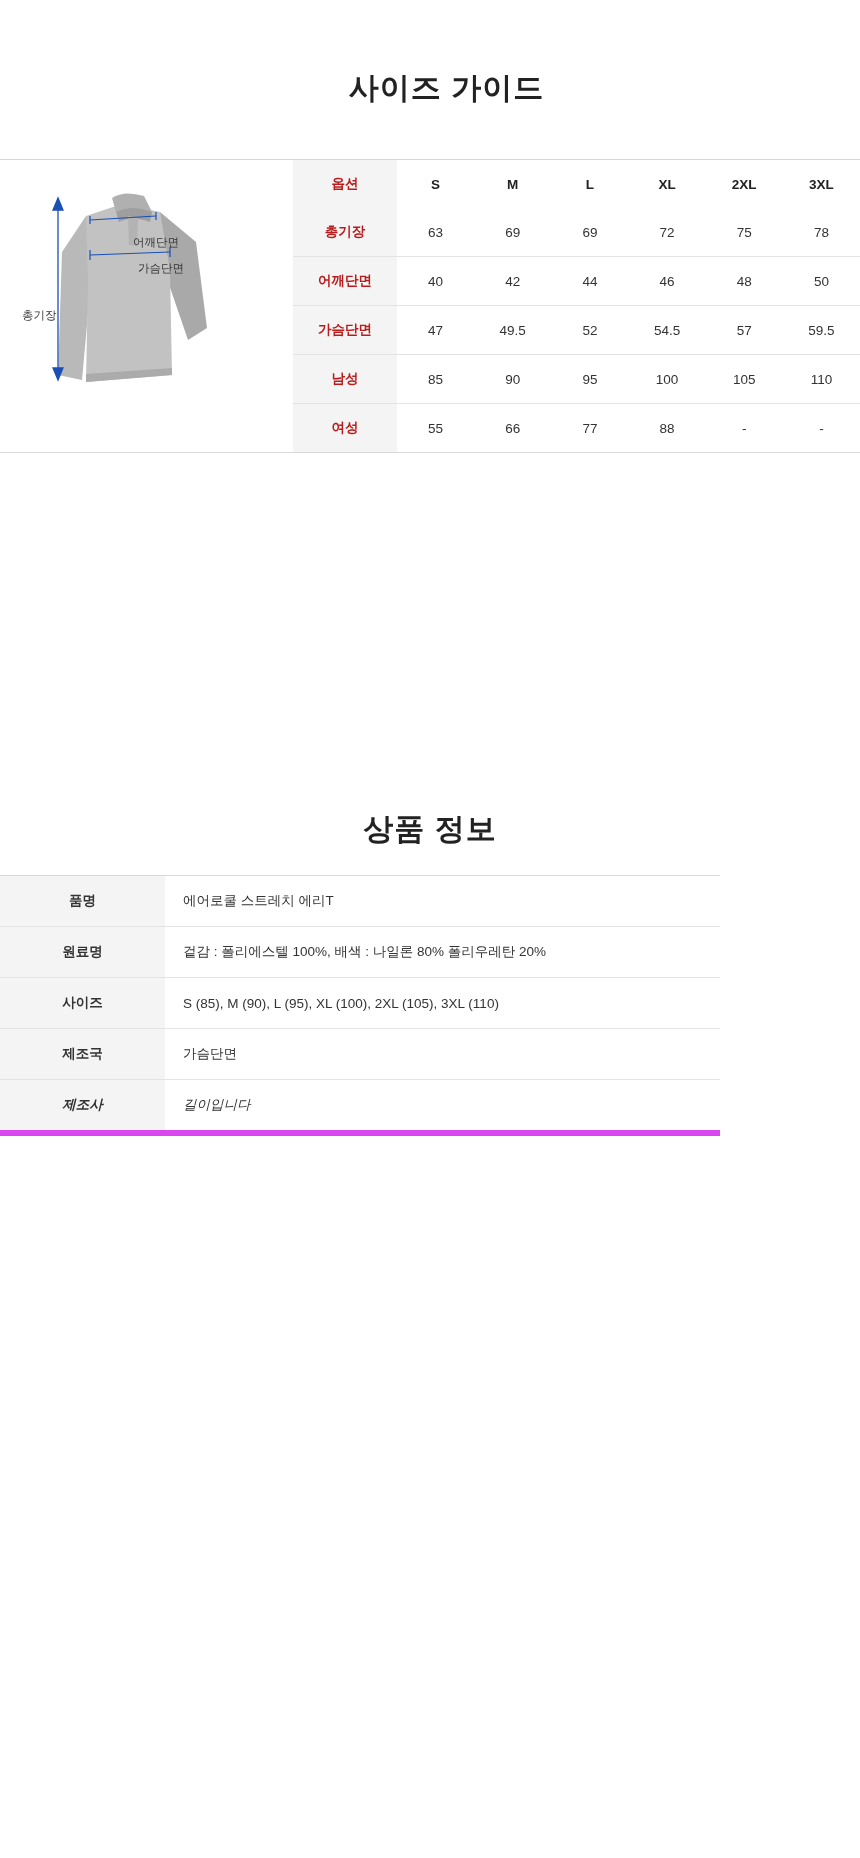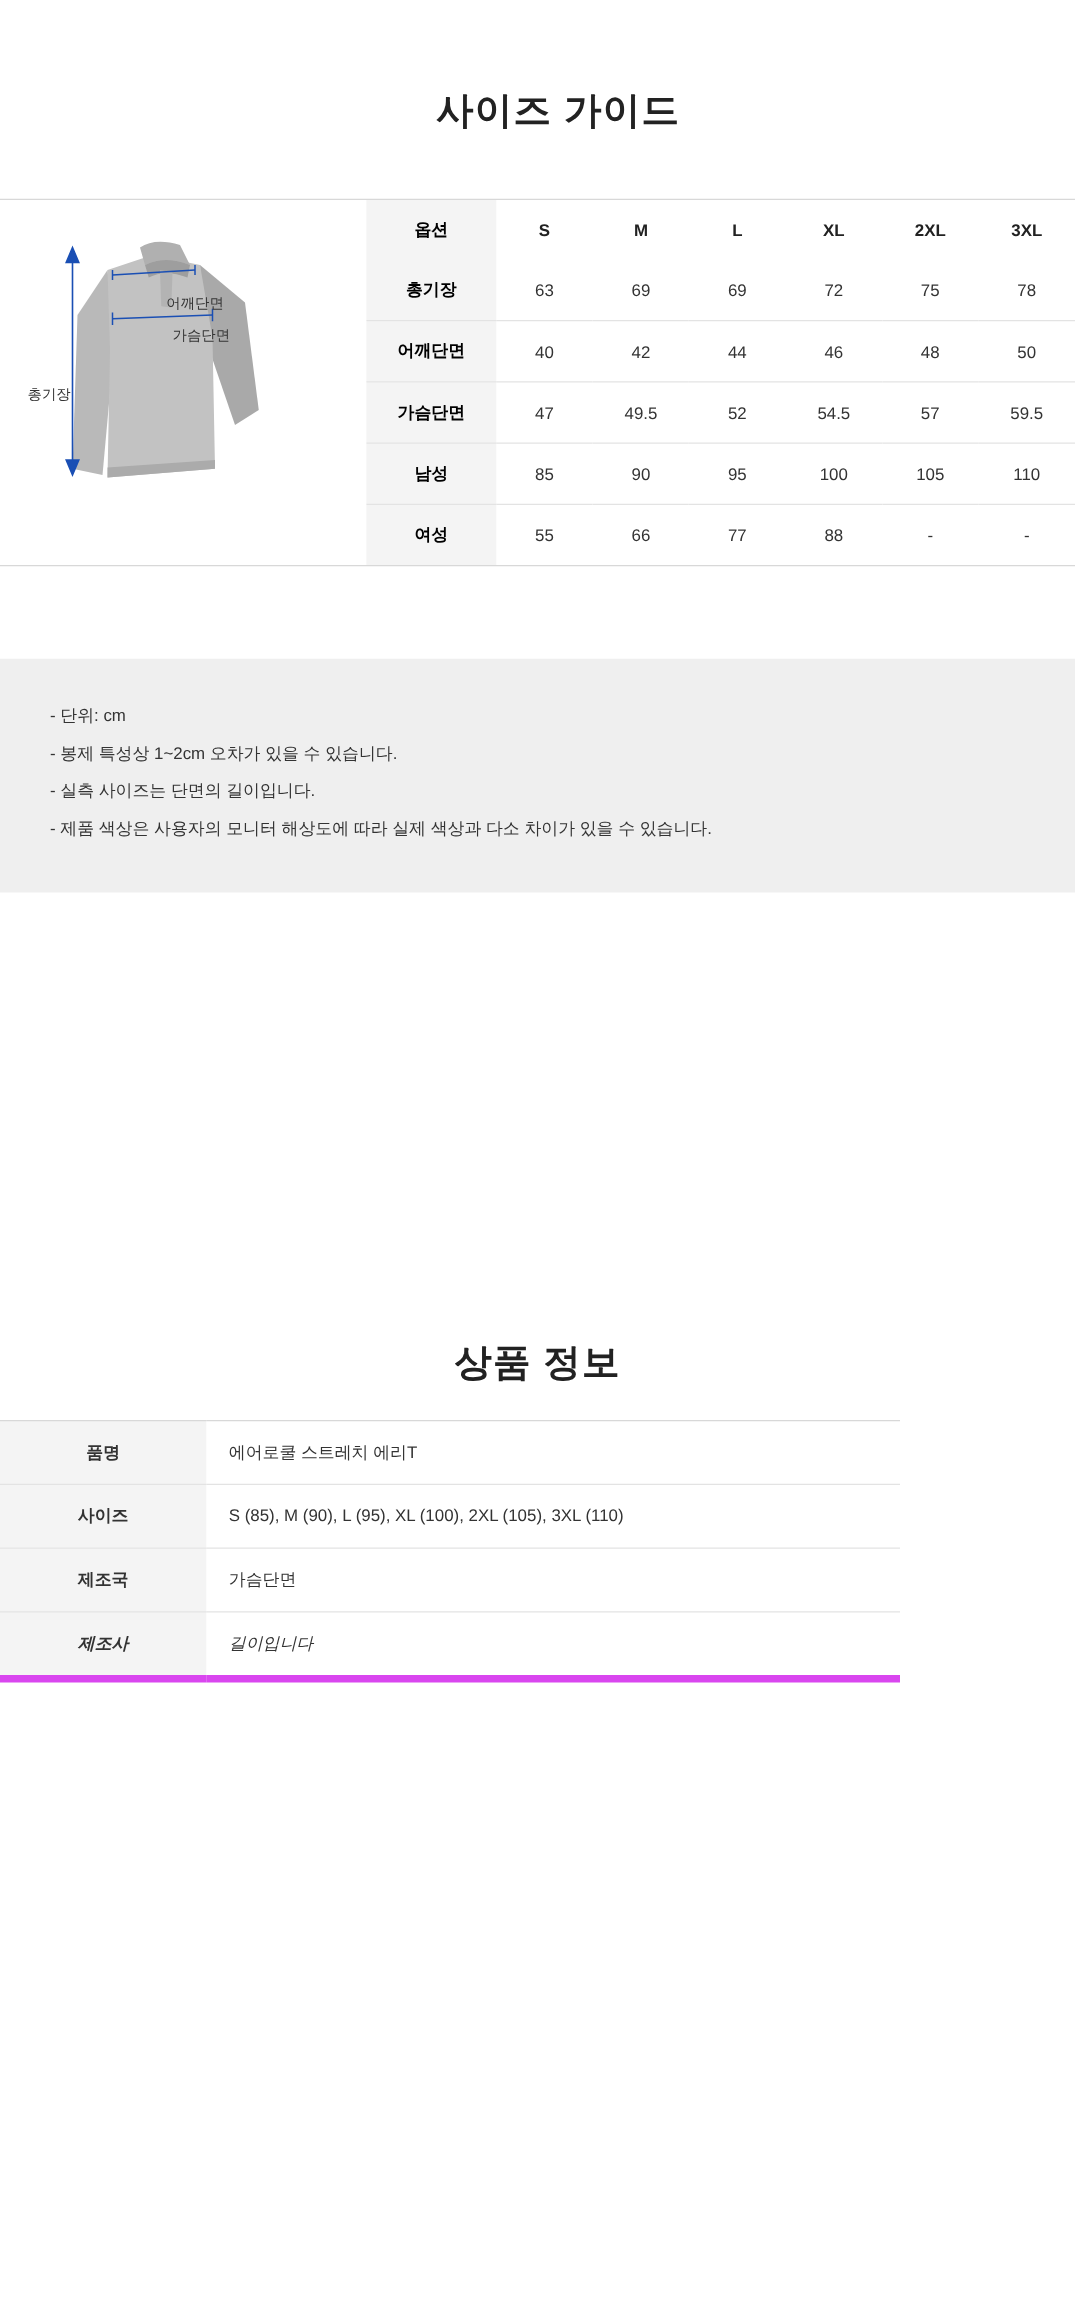--- a/index.html
+++ b/index.html
@@ -87,21 +87,21 @@
     border-bottom: none;
   }
   .measure-table thead th {
     font-weight: bold;
     color: #222;
     font-size: 13.5px;
   }
   .measure-table .rowhead {
     background: #f4f4f4;
     font-weight: bold;
-    color: #000000;
+    color: #b91c1c;
     width: 104px;
   }
   .measure-table thead .rowhead {
     background: #f4f4f4;
   }
 
   
   .notes {
     margin-top: 74px;
     background: #efefef;
@@ -263,36 +263,34 @@
           <td>66</td>
           <td>77</td>
           <td>88</td>
           <td>-</td>
           <td>-</td>
         </tr>
       </tbody>
     </table>
   </div>
 
-  <div class="notes">
-    <p>- 단위: cm</p>
-    <p>- 봉제 특성상 1~2cm 오차가 있을 수 있습니다.</p>
-    <p>- 실측 사이즈는 단면의 길이입니다.</p>
-    <p>- 제품 색상은 사용자의 모니터 해상도에 따라 실제 색상과 다소 차이가 있을 수 있습니다.</p>
-  </div>
 
   <h2 class="product-info-title">상품 정보</h2>
 
   <table class="info-table">
     <tbody>
       <tr>
         <th>품명</th>
         <td>에어로쿨 스트레치 에리T</td>
       </tr>
       <tr>
+        <th>원료명</th>
+        <td>겉감 : 폴리에스텔 100%, 배색 : 나일론 80% 폴리우레탄 20%</td>
+      </tr>
+      <tr>
         <th>사이즈</th>
         <td>S (85), M (90), L (95), XL (100), 2XL (105), 3XL (110)</td>
       </tr>
       <tr>
         <th>제조국</th>
         <td>가슴단면</td>
       </tr>
       <tr>
         <th>제조사</th>
         <td>길이입니다</td>

